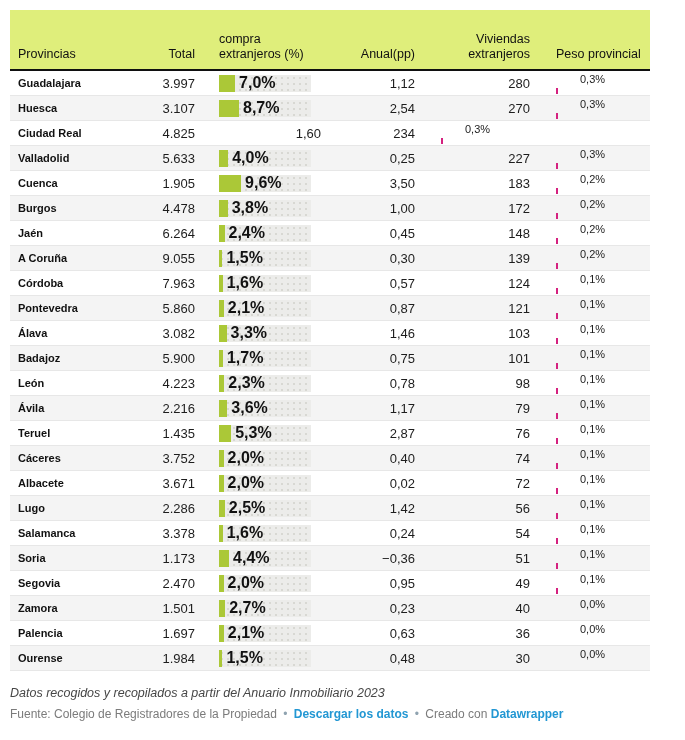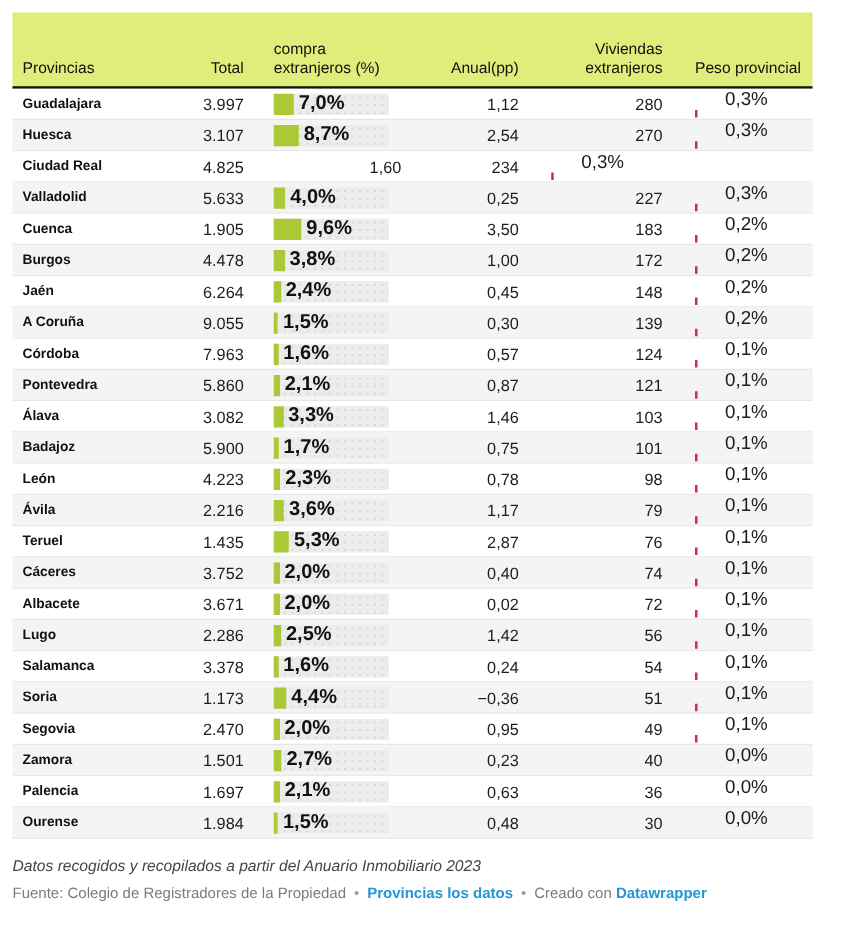--- a/index.html
+++ b/index.html
@@ -53,21 +53,21 @@
     background-size:6px 6px;
     display:flex;align-items:center;
   }
   .bar-fill{height:17px;flex:none;background:var(--bar-green,#abc837);}
   .bar-label{font-size:16px;font-weight:bold;color:#111;margin-left:4px;white-space:nowrap;}
 
   .peso-cell{
     padding-left:26px;padding-top:2px;height:100%;box-sizing:border-box;
     display:flex;flex-direction:column;align-items:flex-start;justify-content:flex-start;
   }
-  .peso-label{font-size:15px;line-height:13px;color:#1d1d1d;padding-left:24px;}
+  .peso-label{font-size:11px;line-height:13px;color:#1d1d1d;padding-left:24px;}
   .peso-tick{height:6px;margin-top:2px;background:var(--tick-pink,#d4217f);}
 
   
   .notes{
     margin-top:15px;padding-left:0;
     font-style:italic;font-size:12.5px;color:#464646;
   }
   .byline{
     margin-top:7px;font-size:12px;color:#7b7b7b;
   }
@@ -490,19 +490,19 @@
 
     </div>
   </div>
 </div>
 
   <div class="notes">Datos recogidos y recopilados a partir del Anuario Inmobiliario 2023</div>
 
   <div class="byline">
     <span>Fuente: Colegio de Registradores de la Propiedad</span>
     <span class="sep">•</span>
-    <span class="link">Provincias los datos</span>
+    <span class="link">Descargar los datos</span>
     <span class="sep">•</span>
     <span>Creado con</span>
     <span class="link">Datawrapper</span>
   </div>
 
 </div>
 
 </body></html>

